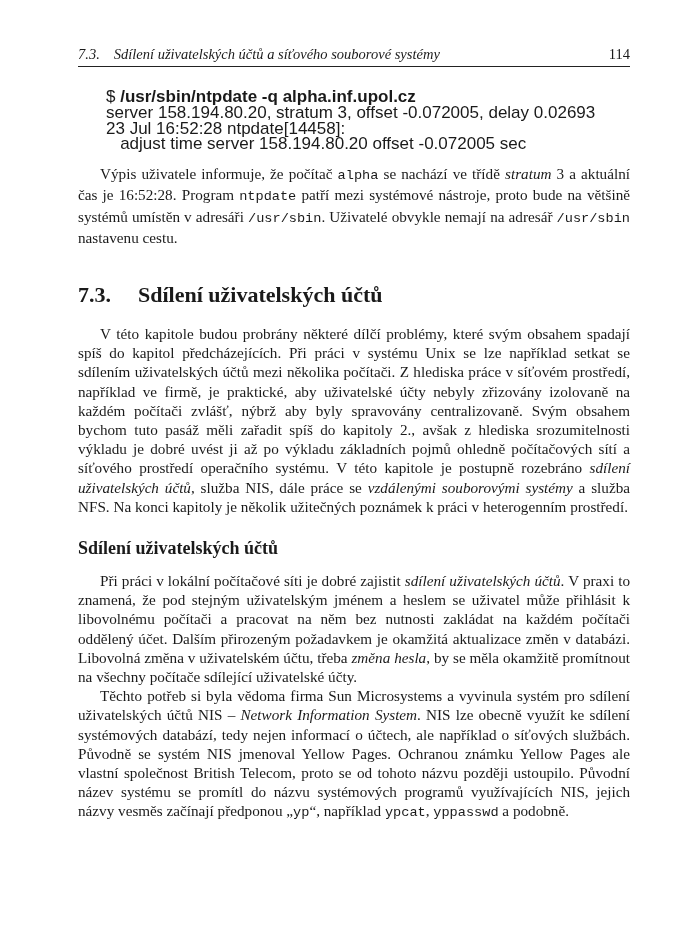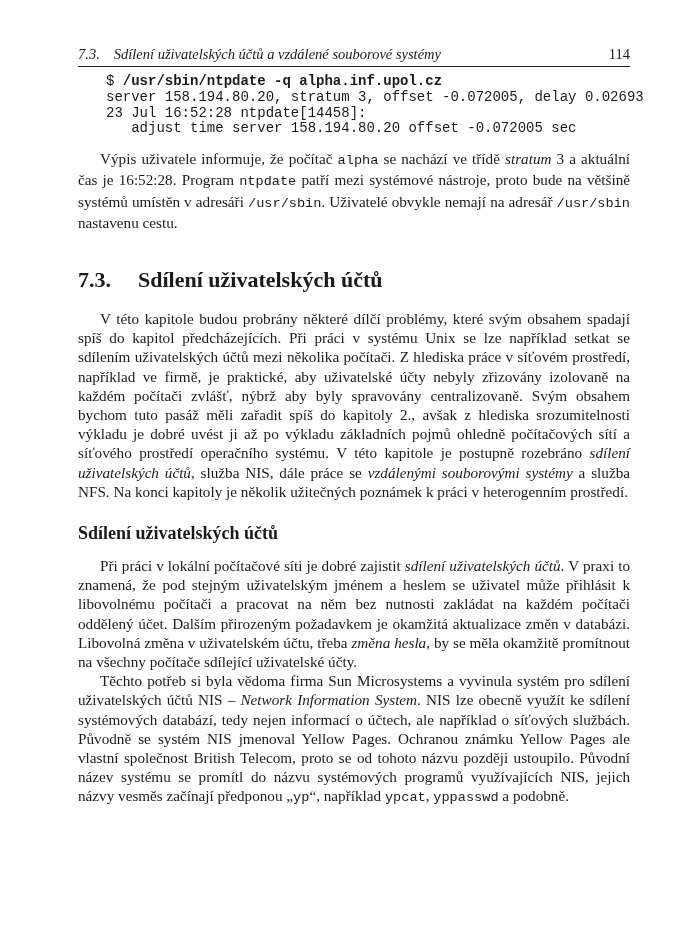--- a/index.html
+++ b/index.html
@@ -10,37 +10,37 @@
                   font-family:"Liberation Serif", serif; font-style:italic; font-size:14.5px;
                   border-bottom:1px solid #222; padding-bottom:3px; }
   .running-head .num { font-style:normal; }
   .rh-left span.sec { margin-right:14px; }
   p { margin:0; font-family:"Liberation Serif", serif; font-size:15.2px; line-height:19.2px;
       text-align:justify; hyphens:manual; }
   p.indent { text-indent:22px; }
   .mono { font-family:"Liberation Mono", monospace; font-size:13.6px; }
   em { font-style:italic; }
   .first-para { margin-top:28px; }
-  pre.code { margin:7px 0 12px 28px; font-family:Liberation Mono, monospace; font-size:14px;
+  pre.code { margin:22px 0 12px 28px; font-family:Liberation Sans, sans-serif; font-size:17px;
              line-height:15.8px; white-space:pre; }
   pre.code b { font-weight:bold; }
   h2.section { font-family:"Liberation Serif", serif; font-weight:bold; font-size:22px;
                line-height:27px; margin:34px 0 16px 0; display:flex; }
   h2.section .secnum { width:60px; flex:none; }
   h3.subsection { font-family:"Liberation Serif", serif; font-weight:bold; font-size:18px;
                   margin:22px 0 12px 0; }
 </style>
 </head>
 <body>
 
 <div class="page">
 
   <div class="running-head">
     <div class="rh-left">
-      <span class="sec">7.3.</span><span>Sdílení uživatelských účtů a vzdálené souborové systémy</span>
+      <span class="sec">7.3.</span><span>Sdílení uživatelských účtů a síťového souborové systémy</span>
     </div>
     <span class="num">114</span>
   </div>
 
 
   <pre class="code"><span>$ </span><b>/usr/sbin/ntpdate -q alpha.inf.upol.cz</b>
 <span>server 158.194.80.20, stratum 3, offset -0.072005, delay 0.02693</span>
 <span>23 Jul 16:52:28 ntpdate[14458]:</span>
 <span>   adjust time server 158.194.80.20 offset -0.072005 sec</span></pre>
 

